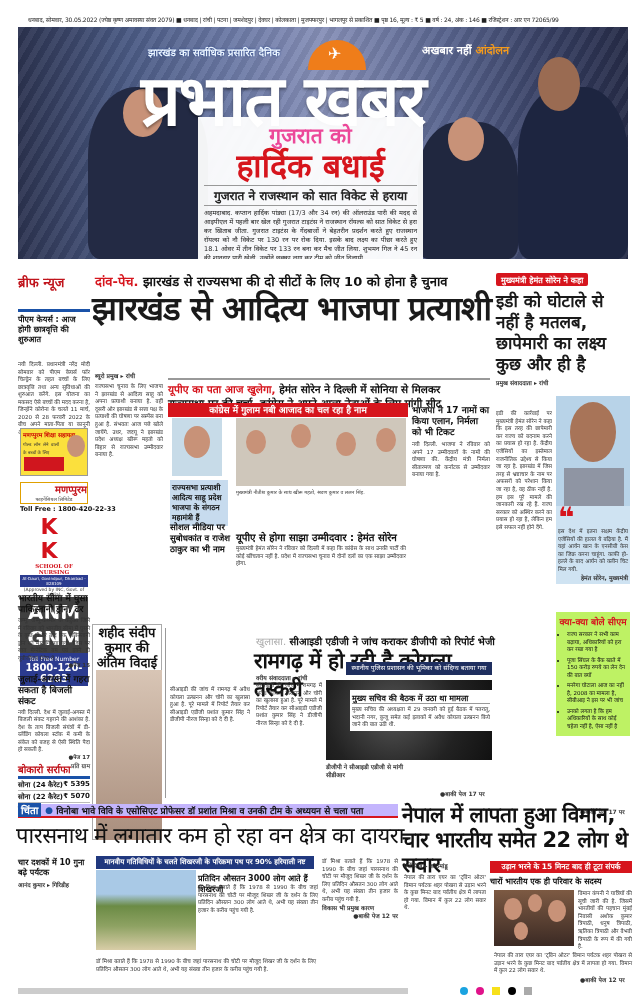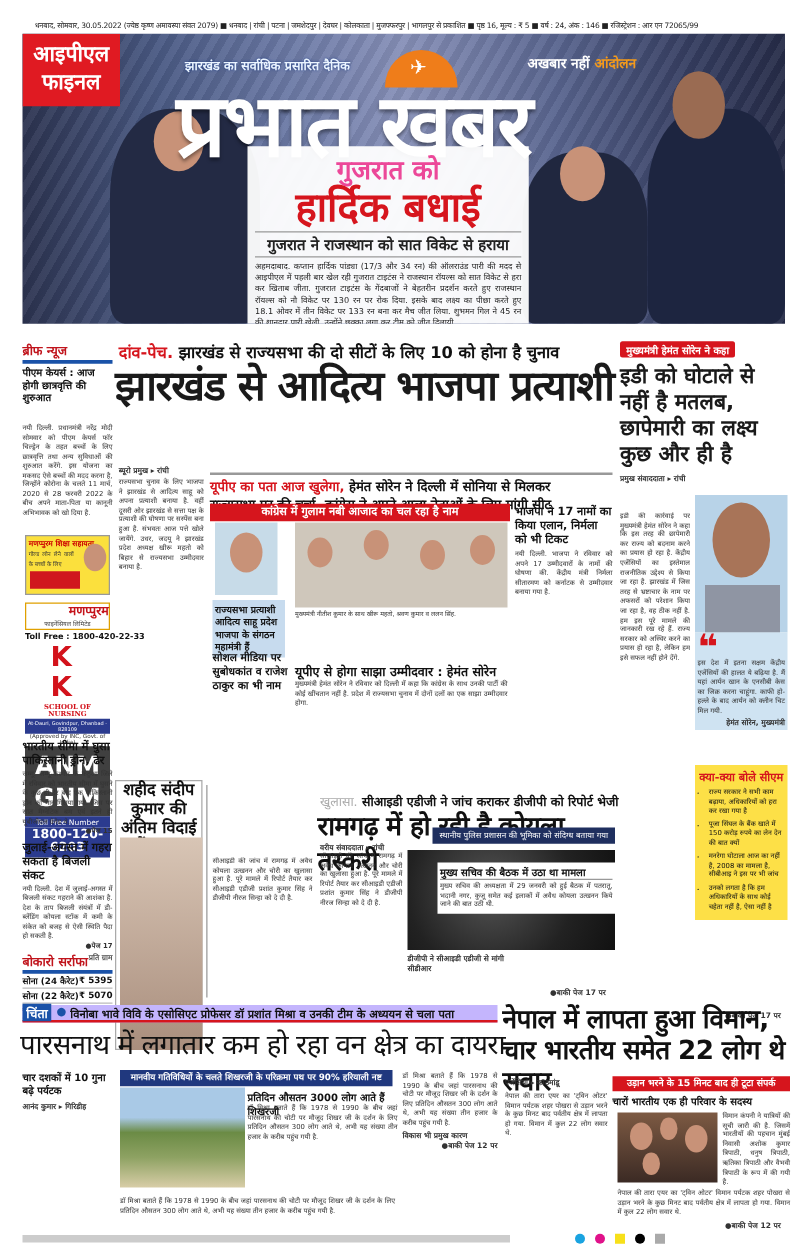--- a/index.html
+++ b/index.html
@@ -15,21 +15,21 @@
 .sun{position:absolute;left:290px;top:13px;width:58px;height:30px;background:#ef7d1a;border-radius:30px 30px 0 0}
 .sun .bird{position:absolute;left:20px;top:4px;color:#fff;font-size:16px}
 .logo{position:absolute;left:123px;top:34px;font-size:70px;font-weight:bold;color:#fff;letter-spacing:-2px;line-height:80px;font-family:"DejaVu Serif",serif;text-shadow:0 2px 3px rgba(0,0,0,0.4)}
 .player{position:absolute;border-radius:40% 40% 10% 10%;background:#1b2238}
 .headline-card{position:absolute;left:180px;top:90px;width:225px;height:142px;background:rgba(255,255,255,0.95)}
 .hc-top{text-align:center;font-size:21px;font-weight:bold;color:#ec4899;margin-top:4px}
 .hc-main{text-align:center;font-size:32px;font-weight:bold;color:#d6151d;line-height:34px}
 .hc-sub{text-align:center;font-size:12px;font-weight:bold;color:#222;border-top:1px solid #999;border-bottom:1px solid #999;margin:2px 6px 3px;padding:1px 0}
 .hc-body{font-size:6.5px;line-height:9px;padding:0 6px;color:#222;text-align:justify}
 .brief{top:273px;left:18px;width:72px}
-.sec-title{font-size:10px;font-weight:bold;color:#c0141c;border-bottom:3px solid #1a52a8;padding-bottom:1px;margin-bottom:3px}
+.sec-title{font-size:13px;font-weight:bold;color:#c0141c;border-bottom:3px solid #1a52a8;padding-bottom:18px;margin-bottom:3px}
 .brief h4{font-size:8px;line-height:10px;margin-bottom:16px}
 .tiny{font-size:5.5px;line-height:7.5px;color:#333;text-align:justify}
 .ad1{top:428px;left:20px;width:68px;height:48px;background:#fbe03d;border:1px solid #999}
 .ad1 .t{font-size:6px;font-weight:bold;color:#c00;padding:2px}
 .ad1 .red{position:absolute;left:3px;top:28px;width:40px;height:14px;background:#d0161e}
 .ad-man{top:482px;left:20px;width:68px;height:22px;background:#fff;border:1px solid #e0a000}
 .ad-man .t{font-size:10px;color:#c5131b;font-weight:bold;text-align:right;line-height:13px}
 .ad-man .s{font-size:5px;text-align:center;color:#444}
 .tollfree{top:505px;left:20px;font-size:6.5px;font-weight:bold}
 .kk{top:515px;left:20px;width:68px;height:150px}
@@ -61,21 +61,21 @@
 .caption-blue{top:480px;left:170px;width:58px;background:#c7dbee;font-size:7.5px;line-height:10px;font-weight:bold;padding:3px 2px}
 .side-h{font-size:8.5px;line-height:11px;font-weight:bold}
 .right-story{top:405px;left:412px;width:78px}
 .sub-h{top:530px;left:236px;width:170px;font-size:10px;font-weight:bold}
 .right-col{top:268px;left:496px;width:134px}
 .rc-label{background:#d6151d;color:#fff;font-size:8px;font-weight:bold;padding:1px 5px;display:inline-block;border-radius:2px}
 .rc-head{font-size:17px;line-height:21px;font-weight:bold;margin-top:4px;color:#1a1a1a}
 .hemant{top:396px;left:556px;width:74px;height:110px;background:#b8d3e8}
 .quote-box{top:506px;left:556px;width:74px;background:#cfe3f2;padding:2px}
 .quote-mark{font-size:28px;color:#d6151d;font-weight:bold;line-height:20px}
-.kya-box{top:612px;left:556px;width:74px;background:#fde047;padding:3px}
+.kya-box{top:612px;left:556px;width:74px;background:#bef264;padding:3px}
 .kya-box h5{font-size:9px;color:#d6151d;text-align:center;margin-bottom:3px}
 .kya-box li{font-size:5.5px;line-height:7.5px;margin-left:8px;margin-bottom:3px}
 .shaheed-card{top:624px;left:92px;width:70px;border:1px solid #aaa}
 .shaheed-title{font-size:13px;line-height:15px;font-weight:bold;text-align:center}
 .shaheed-photo{top:670px;left:96px;width:66px;height:170px;background:linear-gradient(#d8c5b5,#a98e7d)}
 .ramgarh-k{top:634px;left:256px;width:238px;font-size:10px;font-weight:bold;white-space:nowrap}
 .ramgarh-k span{color:#aaa;font-weight:normal}
 .ramgarh-h{top:646px;left:254px;width:240px;font-size:21px;font-weight:bold;letter-spacing:-0.5px}
 .coal-photo{top:680px;left:326px;width:166px;height:80px;background:radial-gradient(circle at 40% 40%,#555 0,#222 60%,#111 100%)}
 .coal-box{top:690px;left:350px;width:142px;background:#fff;padding:2px}
@@ -103,21 +103,20 @@
 <div class="abs dateline">धनबाद, सोमवार, 30.05.2022 (ज्येष्ठ कृष्ण अमावस्या संवत 2079) ■ धनबाद | रांची | पटना | जमशेदपुर | देवघर | कोलकाता | मुजफ्फरपुर | भागलपुर से प्रकाशित ■ पृष्ठ 16, मूल्य : ₹ 5 ■ वर्ष : 24, अंक : 146 ■ रजिस्ट्रेशन : आर एन 72065/99</div>
 
 <div class="abs masthead">
   <div class="crowd"></div>
   <div class="player" style="left:70px;top:60px;width:120px;height:172px;background:#232a44"></div>
   <div class="face" style="left:105px;top:62px;width:40px;height:48px"></div>
   <div class="player" style="left:400px;top:95px;width:100px;height:137px;background:#20273f"></div>
   <div class="face" style="left:430px;top:90px;width:36px;height:44px"></div>
   <div class="player" style="left:500px;top:60px;width:110px;height:172px;background:#1d2540"></div>
   <div class="face" style="left:520px;top:30px;width:42px;height:54px;background:#9a6b52"></div>
-  <div class="ipl-box">आइपीएल फाइनल</div>
   <div class="tagline-left">झारखंड का सर्वाधिक प्रसारित दैनिक</div>
   <div class="sun">
       <span class="bird">✈</span>
     </div>
   <div class="tagline-right"><b>अखबार नहीं</b> <span>आंदोलन</span></div>
   <div class="logo">प्रभात खबर</div>
   <div class="headline-card">
     <div class="hc-top">गुजरात को</div>
     <div class="hc-main">हार्दिक बधाई</div>
     <div class="hc-sub">गुजरात ने राजस्थान को सात विकेट से हराया</div>

